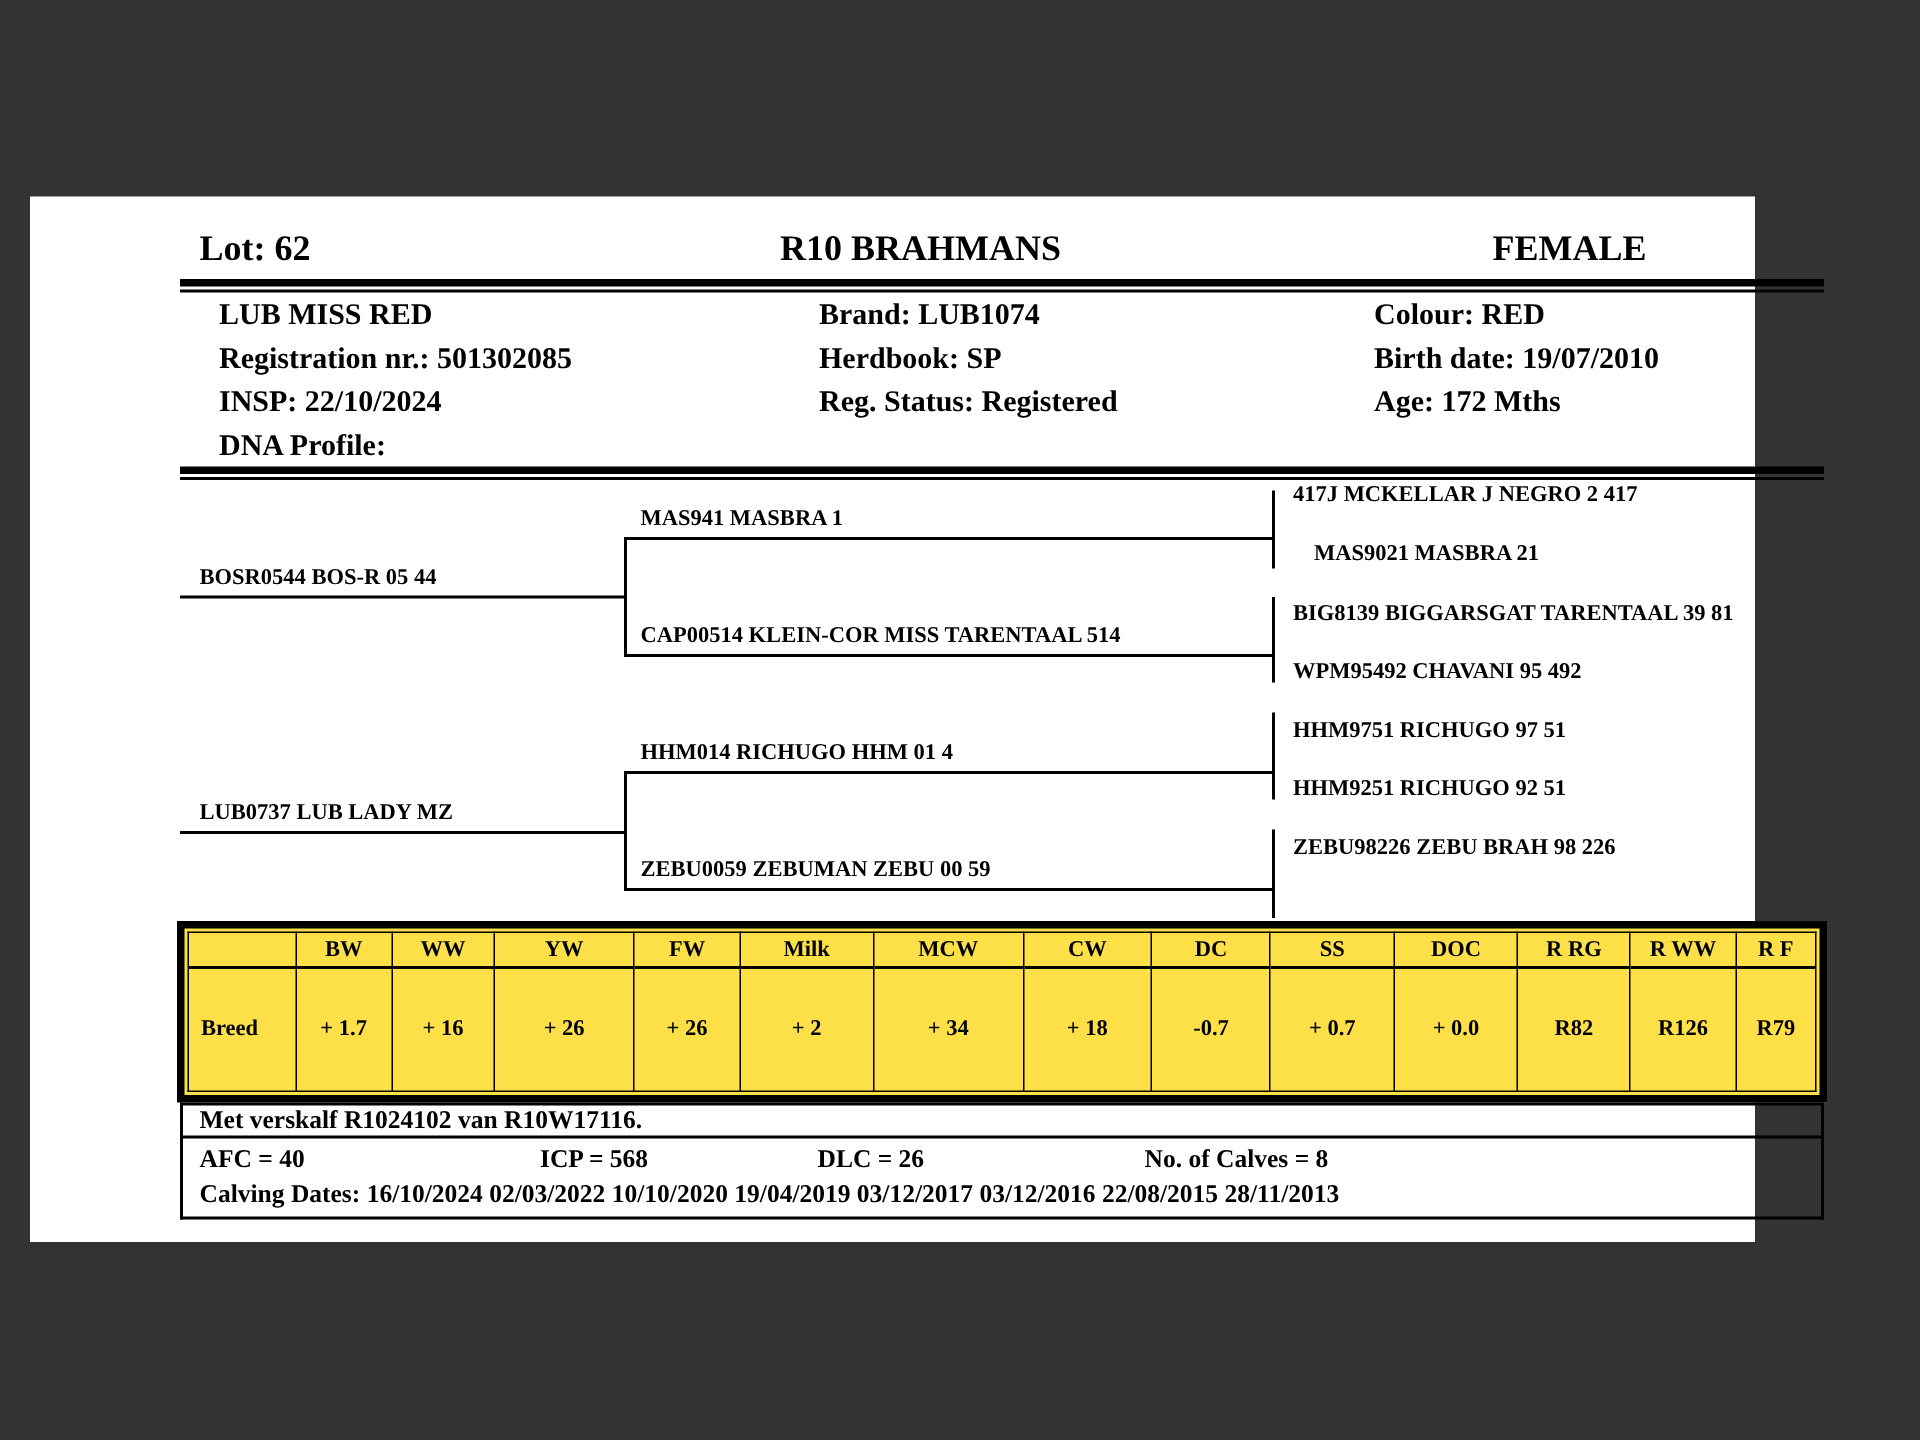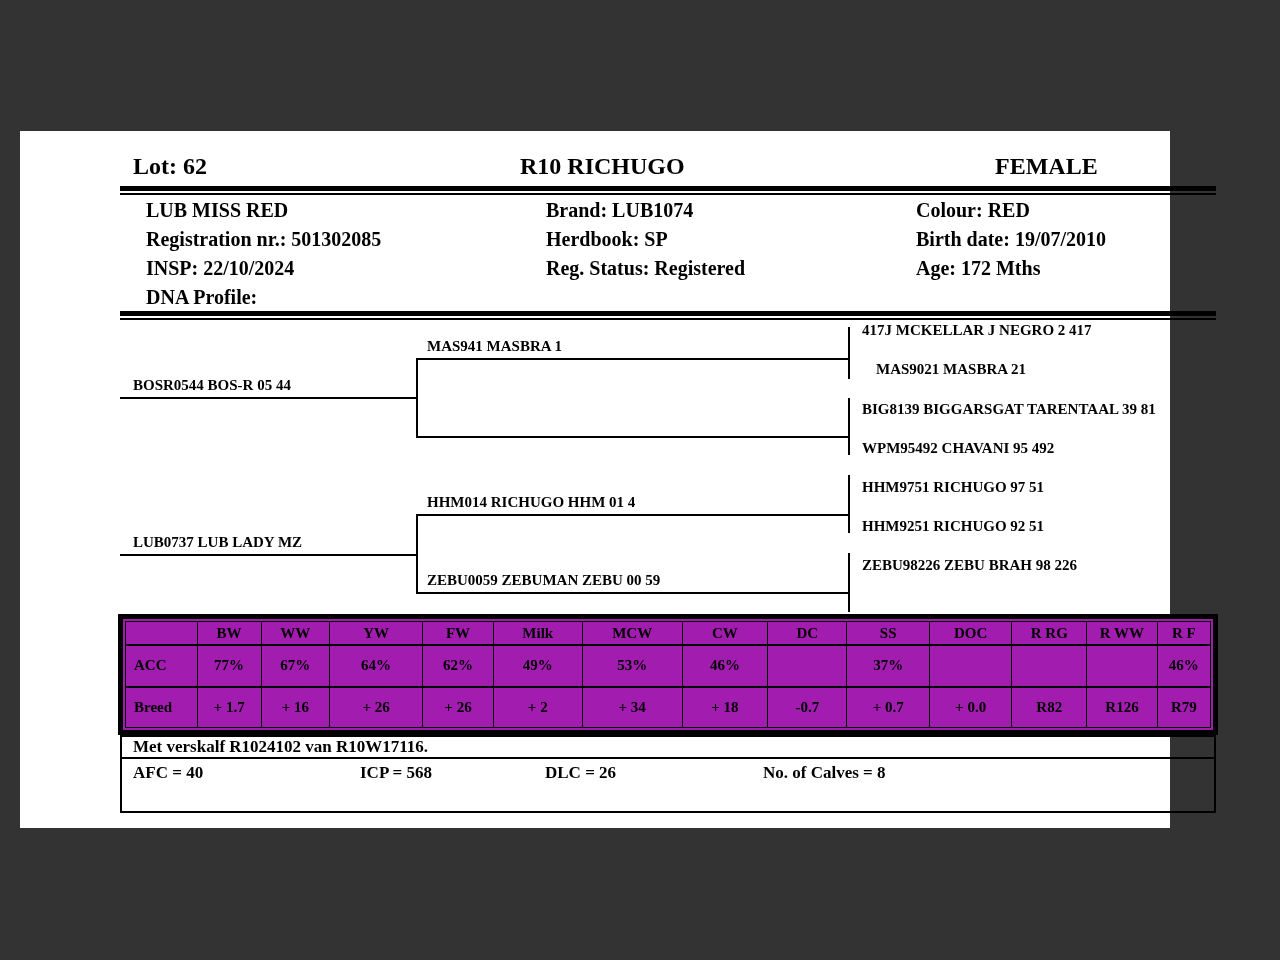--- a/index.html
+++ b/index.html
@@ -23,21 +23,21 @@
   
   .info{font-size:20px;}
 
   
   .ped{font-size:15px;}
   .hline{position:absolute;height:2px;background:#000;}
   .vline{position:absolute;width:2px;background:#000;}
 
   
   .ebv-wrap{position:absolute;left:98px;top:483px;width:1100px;height:121px;
-            border:5px solid #000;padding:2px;box-sizing:border-box;background:#a21caf;}
+            border:5px solid #000;padding:2px;box-sizing:border-box;background:#fde047;}
   table{width:100%;height:100%;border-collapse:collapse;table-layout:fixed;}
   th,td{border:1px solid #000;text-align:center;font-size:15px;font-weight:bold;
         padding:0;overflow:hidden;white-space:nowrap;}
   tbody tr td{border-top-width:2px;}
   td.rowlab{text-align:left;padding-left:8px;}
   thead th{height:22px;}
 
   
   .met-box{position:absolute;left:100px;top:604px;width:1096px;height:24px;
            border:2px solid #000;box-sizing:border-box;font-size:17px;line-height:20px;
@@ -46,21 +46,21 @@
            border:2px solid #000;border-top:none;box-sizing:border-box;font-size:17px;}
   .afc-box .abs{line-height:1.2;}
 </style>
 </head>
 <body>
 
 <div class="canvas">
   <div class="page">
 
     <div class="abs hdr" style="left:113px;">Lot:  62</div>
-    <div class="abs hdr" style="left:500px;">R10 RICHUGO</div>
+    <div class="abs hdr" style="left:500px;">R10 BRAHMANS</div>
     <div class="abs hdr" style="left:975px;">FEMALE</div>
     <div class="rule rule1"></div>
 
     <div class="abs info" style="left:126px;top:68px;">LUB MISS RED</div>
     <div class="abs info" style="left:126px;top:97px;">Registration nr.: 501302085</div>
     <div class="abs info" style="left:126px;top:126px;">INSP: 22/10/2024</div>
     <div class="abs info" style="left:126px;top:155px;">DNA Profile:</div>
 
     <div class="abs info" style="left:526px;top:68px;">Brand:  LUB1074</div>
     <div class="abs info" style="left:526px;top:97px;">Herdbook: SP</div>
@@ -75,20 +75,21 @@
     <div class="abs ped" style="left:113px;top:246px;">BOSR0544 BOS-R 05 44</div>
     <div class="hline" style="left:100px;top:266px;width:297px;"></div>
     <div class="abs ped" style="left:113px;top:403px;">LUB0737 LUB LADY MZ</div>
     <div class="hline" style="left:100px;top:423px;width:297px;"></div>
 
     <div class="vline" style="left:396px;top:227px;height:80px;"></div>
     <div class="vline" style="left:396px;top:383px;height:80px;"></div>
 
     <div class="abs ped" style="left:407px;top:207px;">MAS941 MASBRA 1</div>
     <div class="hline" style="left:397px;top:227px;width:432px;"></div>
+    <div class="abs ped" style="left:407px;top:285px;">CAP00514 KLEIN-COR MISS TARENTAAL 514</div>
     <div class="hline" style="left:397px;top:305px;width:432px;"></div>
     <div class="abs ped" style="left:407px;top:363px;">HHM014 RICHUGO HHM 01 4</div>
     <div class="hline" style="left:397px;top:383px;width:432px;"></div>
     <div class="abs ped" style="left:407px;top:441px;">ZEBU0059 ZEBUMAN ZEBU 00 59</div>
     <div class="hline" style="left:397px;top:461px;width:432px;"></div>
 
     <div class="vline" style="left:828px;top:196px;height:52px;"></div>
     <div class="vline" style="left:828px;top:267px;height:57px;"></div>
     <div class="vline" style="left:828px;top:344px;height:58px;"></div>
     <div class="vline" style="left:828px;top:422px;height:59px;"></div>
@@ -133,36 +134,20 @@
             <th>DC</th>
             <th>SS</th>
             <th>DOC</th>
             <th>R RG</th>
             <th>R WW</th>
             <th>R F</th>
           </tr>
         </thead>
         <tbody>
           <tr>
-            <td class="rowlab">ACC</td>
-            <td>77%</td>
-            <td>67%</td>
-            <td>64%</td>
-            <td>62%</td>
-            <td>49%</td>
-            <td>53%</td>
-            <td>46%</td>
-            <td></td>
-            <td>37%</td>
-            <td></td>
-            <td></td>
-            <td></td>
-            <td>46%</td>
-          </tr>
-          <tr>
             <td class="rowlab">Breed</td>
             <td>+ 1.7</td>
             <td>+ 16</td>
             <td>+ 26</td>
             <td>+ 26</td>
             <td>+ 2</td>
             <td>+ 34</td>
             <td>+ 18</td>
             <td>-0.7</td>
             <td>+ 0.7</td>
@@ -177,16 +162,17 @@
 
     <div class="met-box">
       <span>Met verskalf R1024102 van R10W17116.</span>
     </div>
 
     <div class="afc-box">
       <div class="abs" style="left:11px;top:5px;">AFC = 40</div>
       <div class="abs" style="left:238px;top:5px;">ICP = 568</div>
       <div class="abs" style="left:423px;top:5px;">DLC = 26</div>
       <div class="abs" style="left:641px;top:5px;">No. of Calves = 8</div>
+      <div class="abs" style="left:11px;top:28px;">Calving Dates: 16/10/2024  02/03/2022  10/10/2020  19/04/2019  03/12/2017  03/12/2016  22/08/2015  28/11/2013</div>
     </div>
 
   </div>
 </div>
 
 </body></html>

